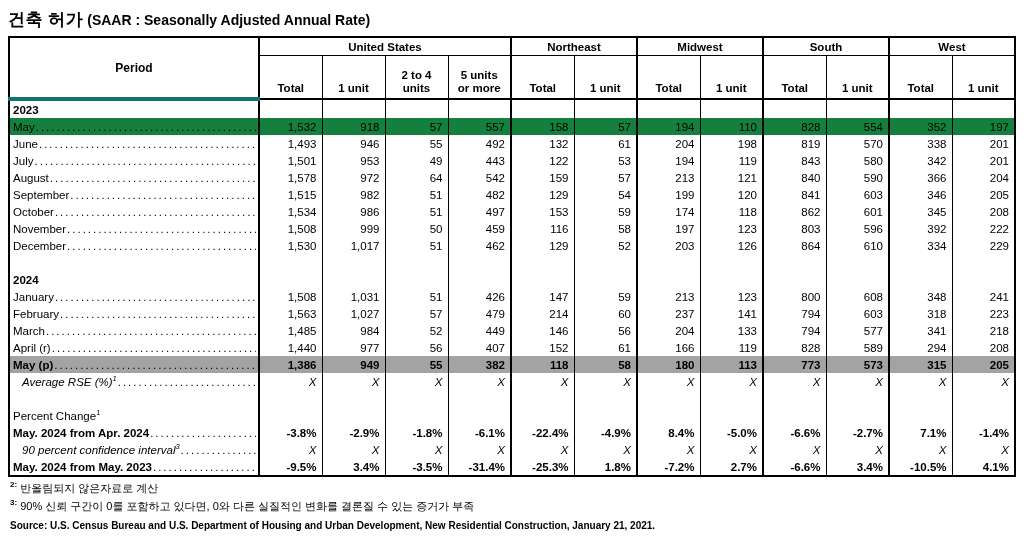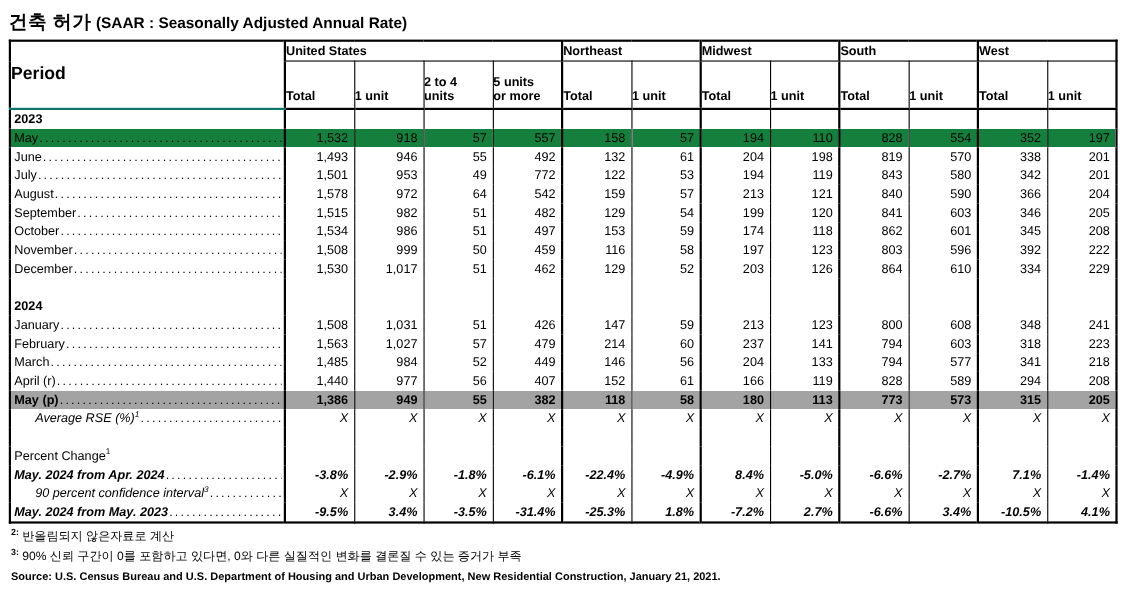--- a/index.html
+++ b/index.html
@@ -13,44 +13,44 @@
 
   
   .title { padding: 2px 0 5px 0; white-space: nowrap; }
   .title-ko { font-weight: bold; font-size: 17px; letter-spacing: 0.5px; }
   .title-en { font-weight: bold; font-size: 14px; margin-left: 4px; }
 
   
   table { border-collapse: collapse; table-layout: fixed; width: 1008px; border: 2px solid #000; }
   th, td { padding: 0; font-size: 11.5px; overflow: hidden; }
 
-  thead th { font-weight: bold; text-align: left; }
+  thead th { font-weight: bold; text-align: center; }
   th.group { height: 17px; border-bottom: 1px solid #000; font-size: 11.5px; }
   th.sub { height: 39px; vertical-align: bottom; padding-bottom: 3px; border-bottom: 2px solid #000; white-space: pre-line; line-height: 1.15; }
-  th.period-h { vertical-align: middle; border-bottom: 2px solid #0f766e; font-size: 16px; }
+  th.period-h { vertical-align: middle; border-bottom: 4px solid #0f766e; font-size: 12px; }
 
   .bl1 { border-left: 1px solid #000; }
   .bl2 { border-left: 2px solid #000; }
 
   tbody td { height: 17px; }
   td.period { text-align: left; }
   td.period .pwrap { display: flex; align-items: baseline; padding-left: 3px; }
-  td.period .pwrap.indent { padding-left: 22px; align-items: center; }
+  td.period .pwrap.indent { padding-left: 12px; align-items: center; }
   td.val { text-align: right; padding-right: 5px; white-space: nowrap; }
 
   .plabel { white-space: nowrap; }
   .leader { flex: 1 1 auto; overflow: hidden; white-space: nowrap; margin: 0 2px 0 1px; }
   .leader::after { content: "....................................................................................................."; letter-spacing: 2px; font-weight: normal; font-style: normal; }
 
   tr.section .plabel { font-weight: bold; }
   tr.hl-yellow td { background: #15803d; }
   tr.hl-green td { background: #a3a3a3; }
   tr.bold td, tr.bold .plabel { font-weight: bold; }
   tr.italic td { font-style: italic; }
-  tr.bolditalic td { font-style: italic; font-weight: bold; }
+  tr.bolditalic td { font-weight: bold; }
   sup { font-size: 7.5px; vertical-align: super; line-height: 0; }
 
   
   .footnotes { margin-top: 4px; padding-left: 2px; }
   .footnote { font-size: 11px; margin: 3px 0; }
   .footnote sup { font-size: 8px; font-weight: bold; }
   .source { font-size: 10px; font-weight: bold; margin-top: 6px; }
 </style>
 </head>
 <body>
@@ -165,21 +165,21 @@
         <tr>
           <td class="period">
             <div class="pwrap">
               <span class="plabel">July</span>
               <span class="leader"></span>
             </div>
           </td>
           <td class="val bl2">1,501</td>
           <td class="val bl1">953</td>
           <td class="val bl1">49</td>
-          <td class="val bl1">772</td>
+          <td class="val bl1">443</td>
           <td class="val bl2">122</td>
           <td class="val bl1">53</td>
           <td class="val bl2">194</td>
           <td class="val bl1">119</td>
           <td class="val bl2">843</td>
           <td class="val bl1">580</td>
           <td class="val bl2">342</td>
           <td class="val bl1">201</td>
         </tr>
         <tr>

